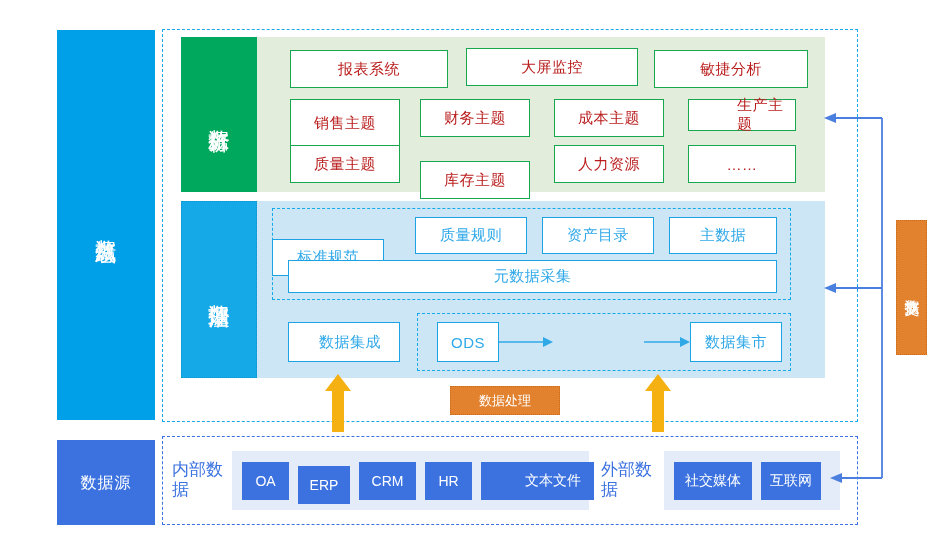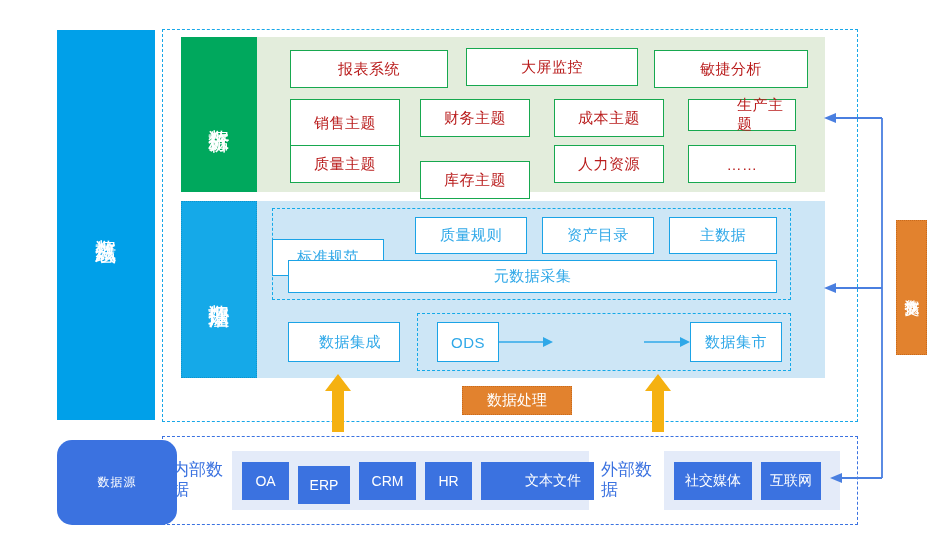--- a/index.html
+++ b/index.html
@@ -31,25 +31,24 @@
     line-height: 1.12;
     letter-spacing: 1px;
     text-align: center;
     writing-mode: vertical-rl;
   }
   #bus-box {
     left: 57px; top: 30px; width: 98px; height: 390px;
     background: #00A0E9;
   }
   #source-box {
-    left: 57px; top: 440px; width: 120px; height: 85px;
+    left: 57px; top: 440px; width: 98px; height: 85px;
     background: #3B72E0;
     writing-mode: horizontal-tb;
-    font-size: 12px;
-    border-radius: 15px;
+    font-size: 16px;
   }
   #exchange-box {
     left: 896px; top: 220px; width: 31px; height: 135px;
     background: #E2822E;
     font-size: 15px;
     letter-spacing: 0px;
     border: 1px dotted #C96A1C;
   }
 
   
@@ -103,26 +102,26 @@
     background: #ffffff;
     border: 1.3px solid #1BA3E6;
     color: #2FA8E8;
     display: flex; align-items: center; justify-content: center;
     font-size: 15px;
     letter-spacing: 0.5px;
   }
 
   
   #process-chip {
-    left: 462px; top: 386px; width: 110px; height: 29px;
+    left: 450px; top: 386px; width: 110px; height: 29px;
     background: #E2822E;
     border: 1px dotted #C96A1C;
     color: #ffffff;
     display: flex; align-items: center; justify-content: center;
-    font-size: 15px;
+    font-size: 13px;
   }
 
   
   .src-group {
     background: #E4EBF9;
     display: flex;
     align-items: center;
     gap: 9px;
     padding: 0 10px;
   }

